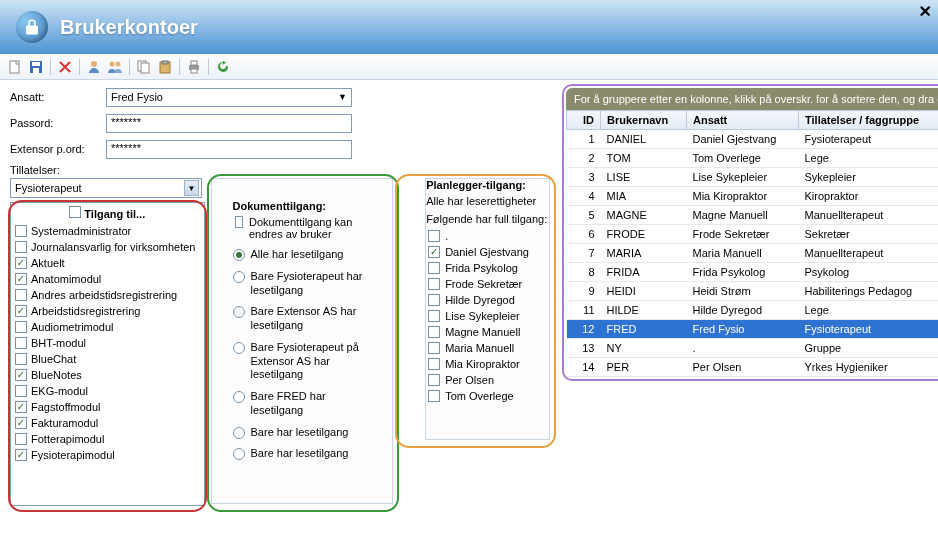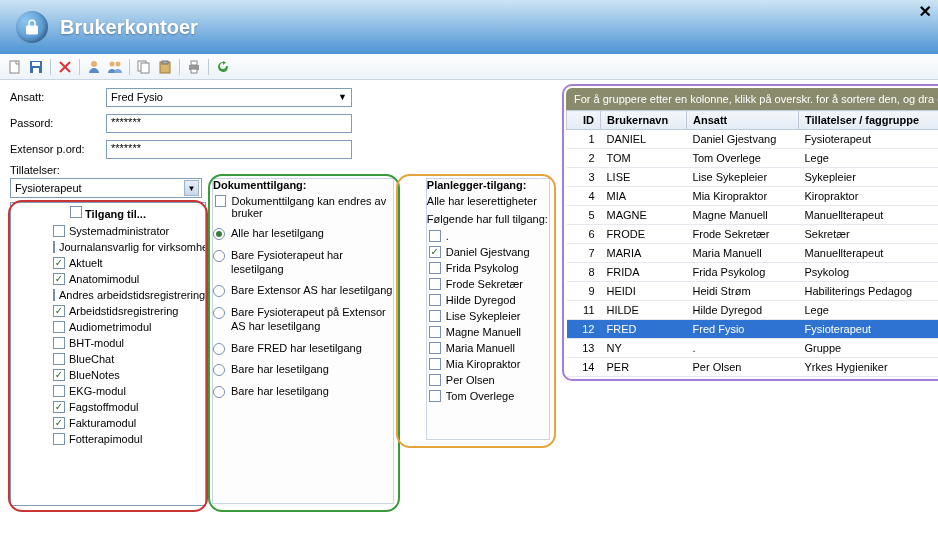--- a/index.html
+++ b/index.html
@@ -70,27 +70,27 @@
     display:flex; align-items:center; justify-content:space-between;
     padding:0 2px 0 4px; margin-bottom:4px;
   }
   .combo .dd-btn { width:15px; height:16px; background:linear-gradient(#e8eef7,#c9d6e9); border:1px solid #9db3d0; display:flex;align-items:center;justify-content:center;font-size:8px; }
   .checklist {
     border:1px solid #7f9db9; background:#fff; height:304px;
     overflow:hidden;
     text-align:center;
   }
   .checklist .hdr { font-weight:bold; padding:3px 4px 3px 4px; border-bottom:0; }
-  .checklist .item { display:flex; align-items:center; padding:2px 4px; gap:4px; white-space:nowrap; overflow:hidden;margin-left:38px; }
+  .checklist .item { display:flex; align-items:center; padding:2px 4px; gap:4px; white-space:nowrap; overflow:hidden; }
   .chk { width:12px; height:12px; border:1px solid #7a91ab; background:#fff; display:inline-flex; align-items:center; justify-content:center; font-size:10px; color:#2a6b2a; line-height:1; }
   .chk.checked::after { content:"✓"; }
 
   .col2 { width: 184px; position:relative; }
   .col2 .frame-green { border:2px solid #3a9a3a; top:-4px; left:-4px; right:-6px; bottom:-6px; }
-  .group { border:1px solid #c9d6e4; background:#fdfdfd; padding:0; height:326px; }
+  .group { border:1px solid #c9d6e4; background:#fdfdfd; padding:21px; height:326px; }
   .group-title { font-weight:bold; margin-bottom:2px; }
   .doc-chk-row { display:flex; align-items:flex-start; gap:6px; margin:4px 0 8px 2px; }
   .radio-row { display:flex; align-items:flex-start; gap:6px; margin:8px 0; }
   .radio { width:12px;height:12px;border:1px solid #7a91ab;border-radius:50%;background:#fff;display:inline-flex;align-items:center;justify-content:center;flex-shrink:0;margin-top:1px; }
   .radio.sel::after { content:"";width:6px;height:6px;border-radius:50%;background:#3a7a3a; }
   .radio-label { line-height:1.25; }
 
   .col3 { width: 152px; position:relative; }
   .col3 .frame-orange { border:2px solid #e6a23c; top:-4px; left:-4px; right:-6px; bottom:58px; }
   .group3 { border:1px solid #c9d6e4; background:#fdfdfd; padding:0; height:262px;margin-left:26px; }
@@ -275,20 +275,24 @@
                 <span class="chk checked"></span>
                 <span>Fagstoffmodul</span>
               </div>
               <div class="item">
                 <span class="chk checked"></span>
                 <span>Fakturamodul</span>
               </div>
               <div class="item">
                 <span class="chk"></span>
                 <span>Fotterapimodul</span>
+              </div>
+              <div class="item">
+                <span class="chk checked"></span>
+                <span>Fysioterapimodul</span>
               </div>
             </div>
         </div>
       </div>
 
       <div class="col col2">
         <div class="col-frame frame-green"></div>
         <div class="group">
           <div class="group-title">Dokumenttilgang:</div>
           <div class="doc-chk-row">

